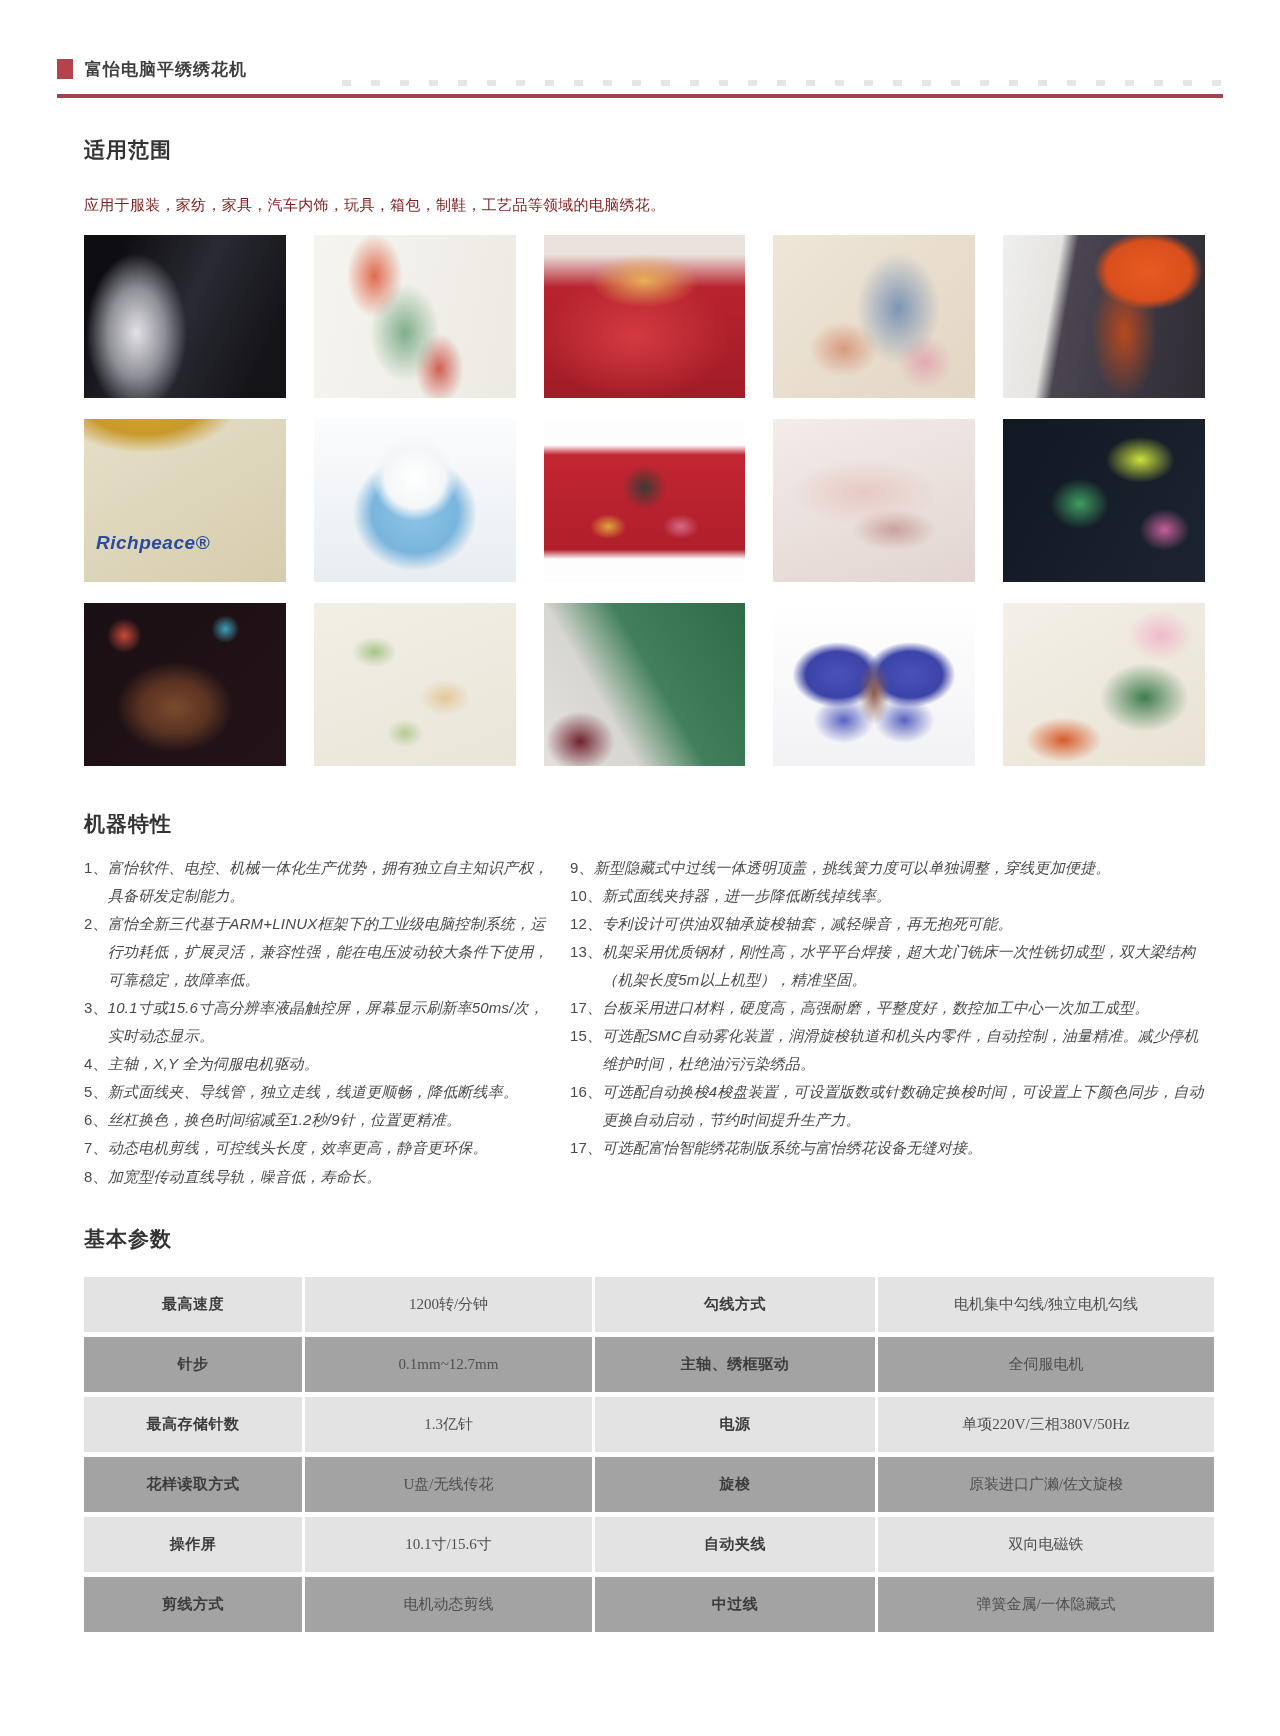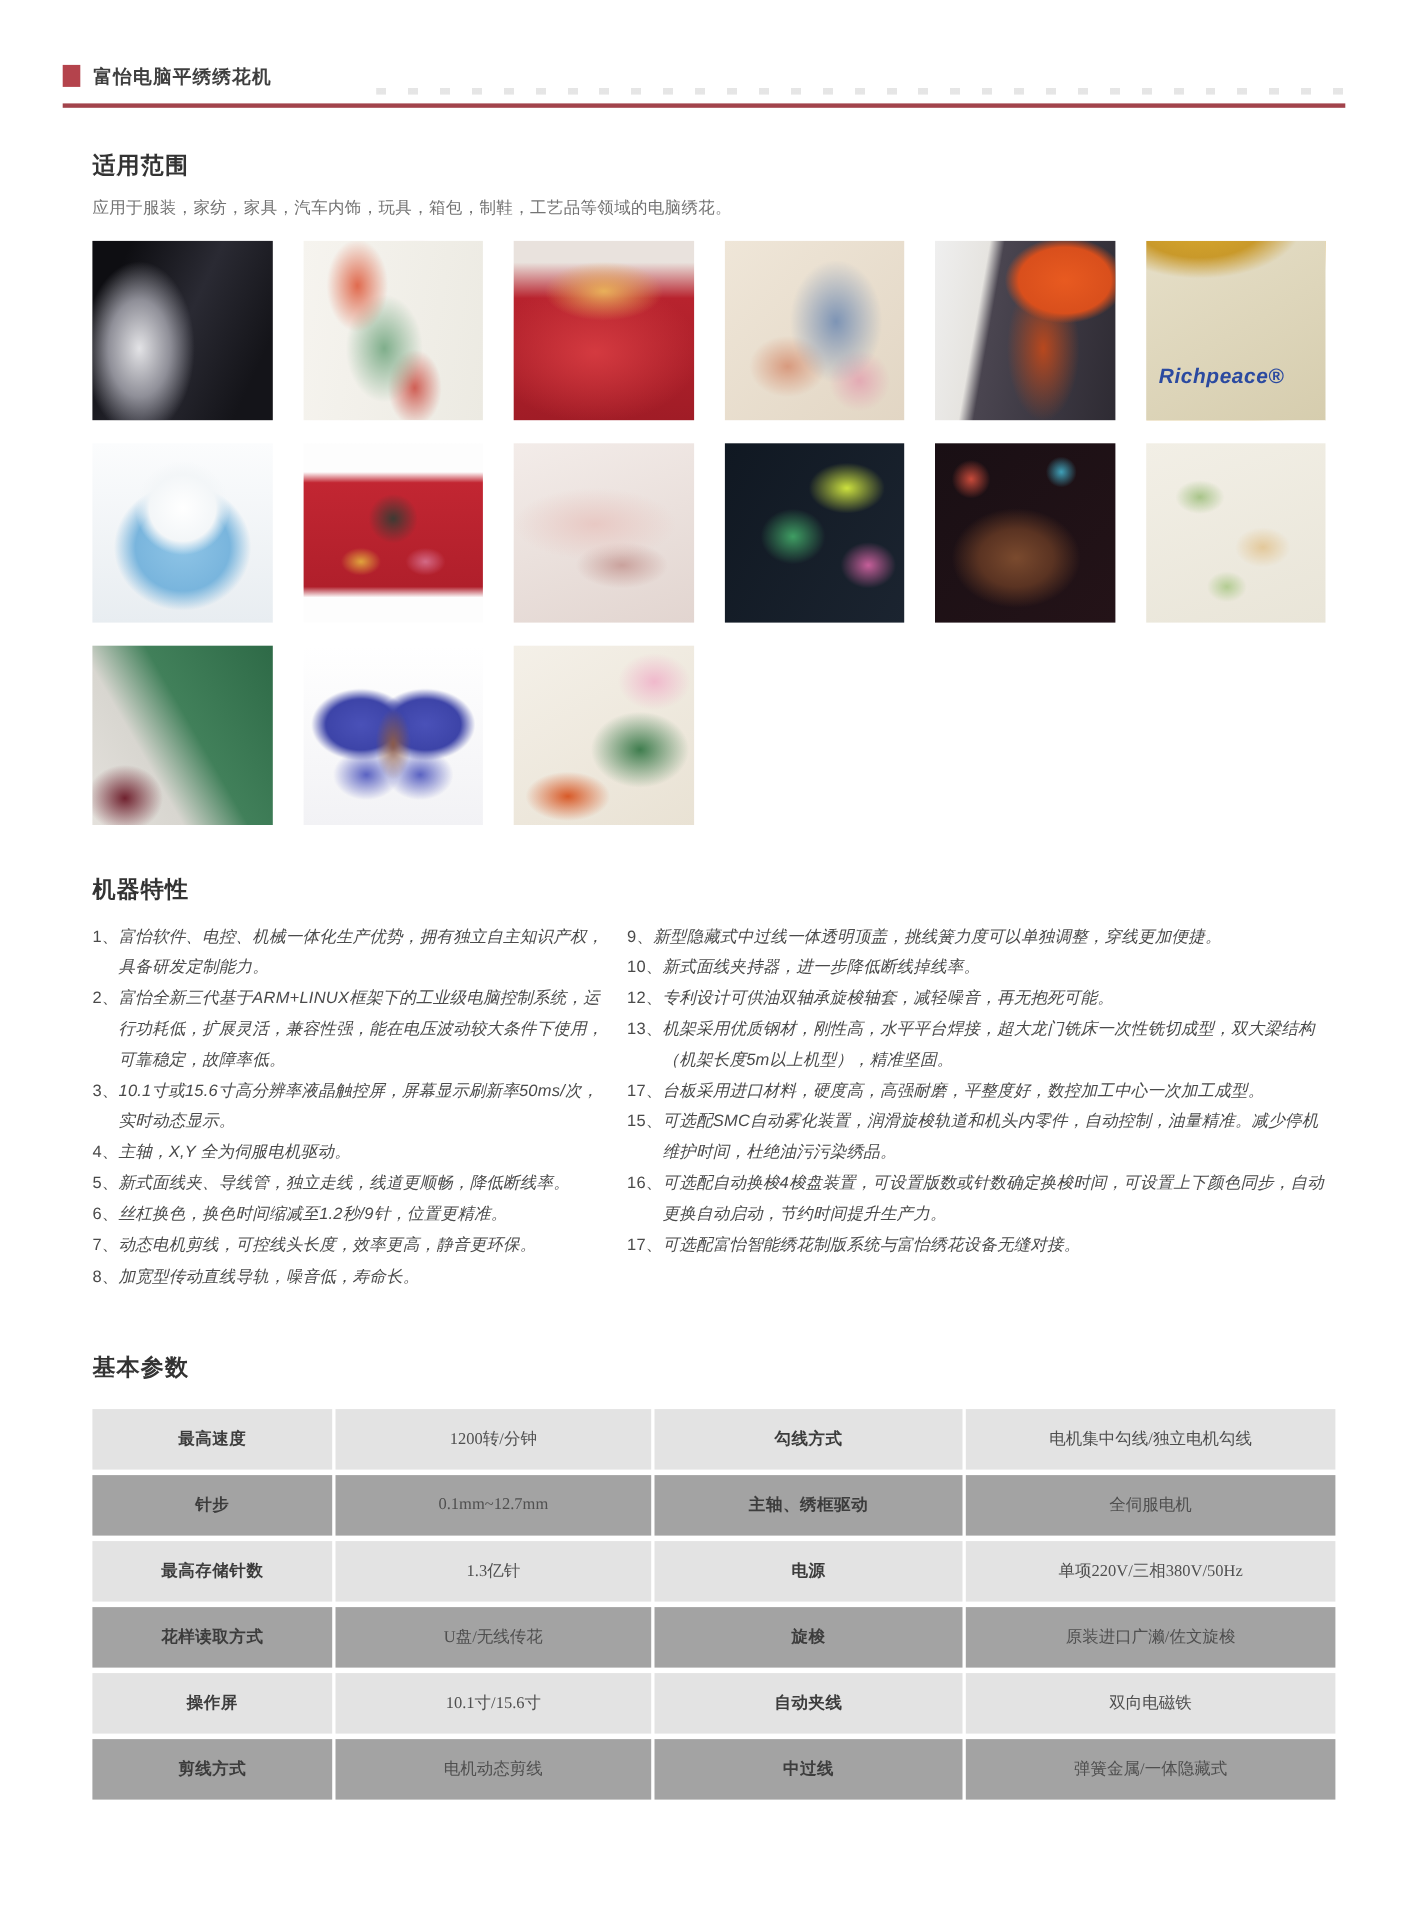--- a/index.html
+++ b/index.html
@@ -12,38 +12,38 @@
   .title-square { width:16px; height:20px; background:#b4434c; display:inline-block; }
   .page-title { font-size:17px; font-weight:bold; color:#3f3f3f; margin-left:12px; letter-spacing:1px; }
   .header-dashes { position:absolute; left:285px; right:0; bottom:-4px; height:6px;
      background:repeating-linear-gradient(90deg, rgba(60,60,60,0.13) 0 9px, rgba(0,0,0,0) 9px 29px); }
   .header-rule { margin-top:12px; height:4px; background:#a2434b; }
 
   
   .section { padding:0 75px 0 84px; }
   .sec-heading { font-size:21px; font-weight:bold; color:#333333; letter-spacing:1px; }
   .scope-heading { margin-top:38px; }
-  .scope-desc { margin-top:16px; font-size:15px; color:#737373; letter-spacing:0.3px;font-family:Liberation Mono, monospace; }
+  .scope-desc { margin-top:32px; font-size:15px; color:#7f1d1d; letter-spacing:0.3px;font-family:Liberation Mono, monospace; }
 
   
-  .gallery { margin-top:20px; display:grid; grid-template-columns:repeat(6,1fr); gap:21px 28px; }
+  .gallery { margin-top:20px; display:grid; grid-template-columns:repeat(5,1fr); gap:21px 28px; }
   .ph { height:163px; position:relative; overflow:hidden; background:#eee; }
   .rp-label { position:absolute; left:12px; bottom:28px; color:#2b4aa0; font-weight:bold; font-style:italic; font-size:19px; letter-spacing:0.5px; }
 
   
   .features-heading { margin-top:44px; }
   .features-cols { display:flex; margin-top:16px; gap:14px; }
   .feat-col-left { width:472px; flex:0 0 472px; }
   .feat-col-right { flex:1; }
   .feat-item { display:flex; font-size:15px; color:#4a4a4a; line-height:1.87; letter-spacing:0.2px; }
   .feat-num { white-space:nowrap; }
   .feat-text { flex:1;font-style:italic; }
 
   
-  .specs-heading { margin-top:54px; }
+  .specs-heading { margin-top:34px; }
   .specs-table { margin-top:24px; display:grid; grid-template-columns:218px 287px 280px 336px; gap:5px 3px;font-family:Liberation Serif, serif; }
   .cell { height:55px; display:flex; align-items:center; justify-content:center; font-size:15px; }
   .cell.k { font-weight:bold; color:#3c3c3c; letter-spacing:0.5px; }
   .cell.v { color:#4f4f4f; }
   .row-a { background:#e3e3e3; }
   .row-b { background:#a3a3a3; }
 </style>
 </head>
 <body>
 

